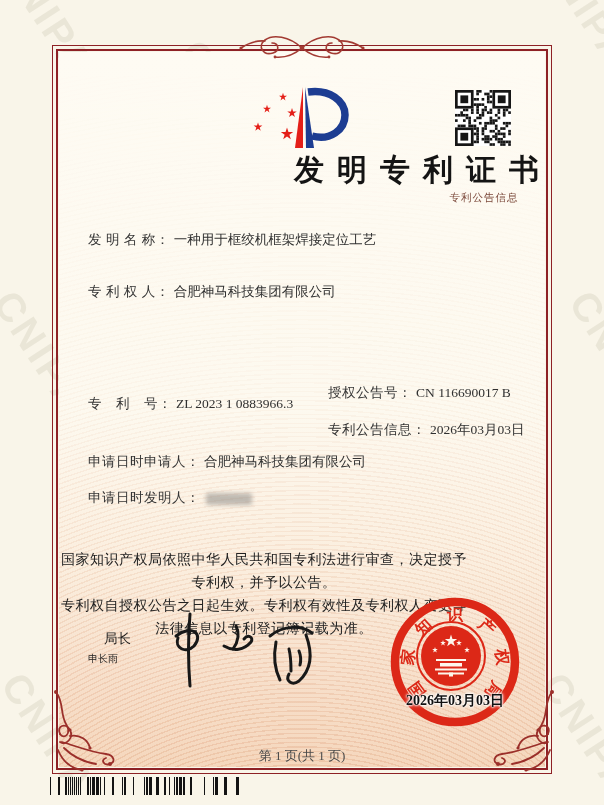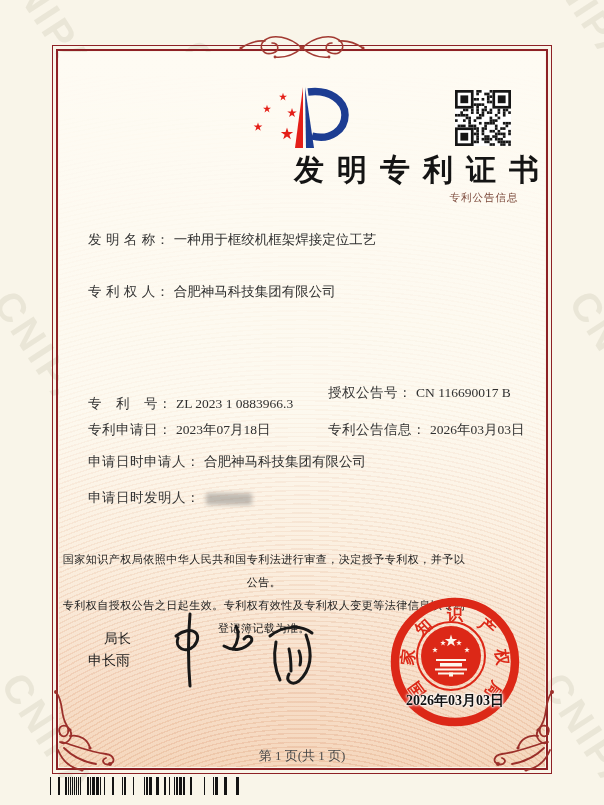--- a/index.html
+++ b/index.html
@@ -23,25 +23,25 @@
   .qr-caption{position:absolute;left:441px;top:151px;width:86px;text-align:center;
       font-size:10.5px;color:#7c4a3c;letter-spacing:1px;margin-top:40px;}
   .title{position:absolute;left:52px;top:150px;width:500px;text-align:right;
       font-size:30px;font-weight:bold;color:#141414;letter-spacing:13px;text-indent:13px;}
   .row{position:absolute;left:88px;font-size:13.5px;color:#353535;white-space:nowrap;}
   .row .lbl{letter-spacing:0.5px;}
   .row .val{margin-left:4px;color:#303030;}
   .row.col2{left:328px;}
   .redacted{display:inline-block;width:46px;height:12px;margin-left:6px;border-radius:2px;
       background:#8f8c88;filter:blur(2px);opacity:0.55;vertical-align:middle;}
-  .statement{position:absolute;left:58px;top:548px;width:412px;font-size:11px;color:#222;}
+  .statement{position:absolute;left:58px;top:548px;width:412px;font-size:14px;color:#222;}
   .statement div{text-align:center;line-height:23px;letter-spacing:0.5px;}
   .sig-title{position:absolute;left:104px;top:630px;font-size:13.5px;color:#1c1c1c;
       font-family:"Liberation Sans",sans-serif;}
-  .sig-name{position:absolute;left:88px;top:652px;font-size:14px;color:#1c1c1c;
+  .sig-name{position:absolute;left:88px;top:652px;font-size:10px;color:#1c1c1c;
       font-family:"Liberation Sans",sans-serif;}
   .sig-svg{position:absolute;left:148px;top:602px;}
   .seal{position:absolute;left:380px;top:587px;width:150px;height:150px;}
   .seal-arc{position:absolute;left:75px;top:75px;width:0;height:0;}
   .seal-arc span{position:absolute;left:-10px;top:-10px;width:20px;height:20px;
       display:flex;align-items:center;justify-content:center;font-size:16px;font-weight:bold;
       color:#dc2817;transform-origin:center;}
   .seal-date{position:absolute;left:0;top:105px;width:150px;text-align:center;
       font-size:14px;font-weight:bold;color:#111;
       text-shadow:0 0 2px #fff,0 0 2px #fff,0 0 3px #fff,0 0 4px #fff;}
@@ -298,23 +298,20 @@
   </div>
   <div class="row" style="top:231px">
     <span class="lbl">发 明 名 称：</span><span class="val">一种用于框绞机框架焊接定位工艺</span>
   </div>
   <div class="row" style="top:395px">
     <span class="lbl">专　利　号：</span><span class="val">ZL 2023 1 0883966.3</span>
   </div>
   <div class="row col2" style="top:384px">
     <span class="lbl">授权公告号：</span><span class="val">CN 116690017 B</span>
   </div>
-  <div class="row" style="top:421px">
-    <span class="lbl">专利申请日：</span><span class="val">2023年07月18日</span>
-  </div>
   <div class="row col2" style="top:421px">
     <span class="lbl">专利公告信息：</span><span class="val">2026年03月03日</span>
   </div>
   <div class="row" style="top:453px">
     <span class="lbl">申请日时申请人：</span><span class="val">合肥神马科技集团有限公司</span>
   </div>
   <div class="row" style="top:489px">
     <span class="lbl">申请日时发明人：</span><span class="redacted"></span>
   </div>
 

